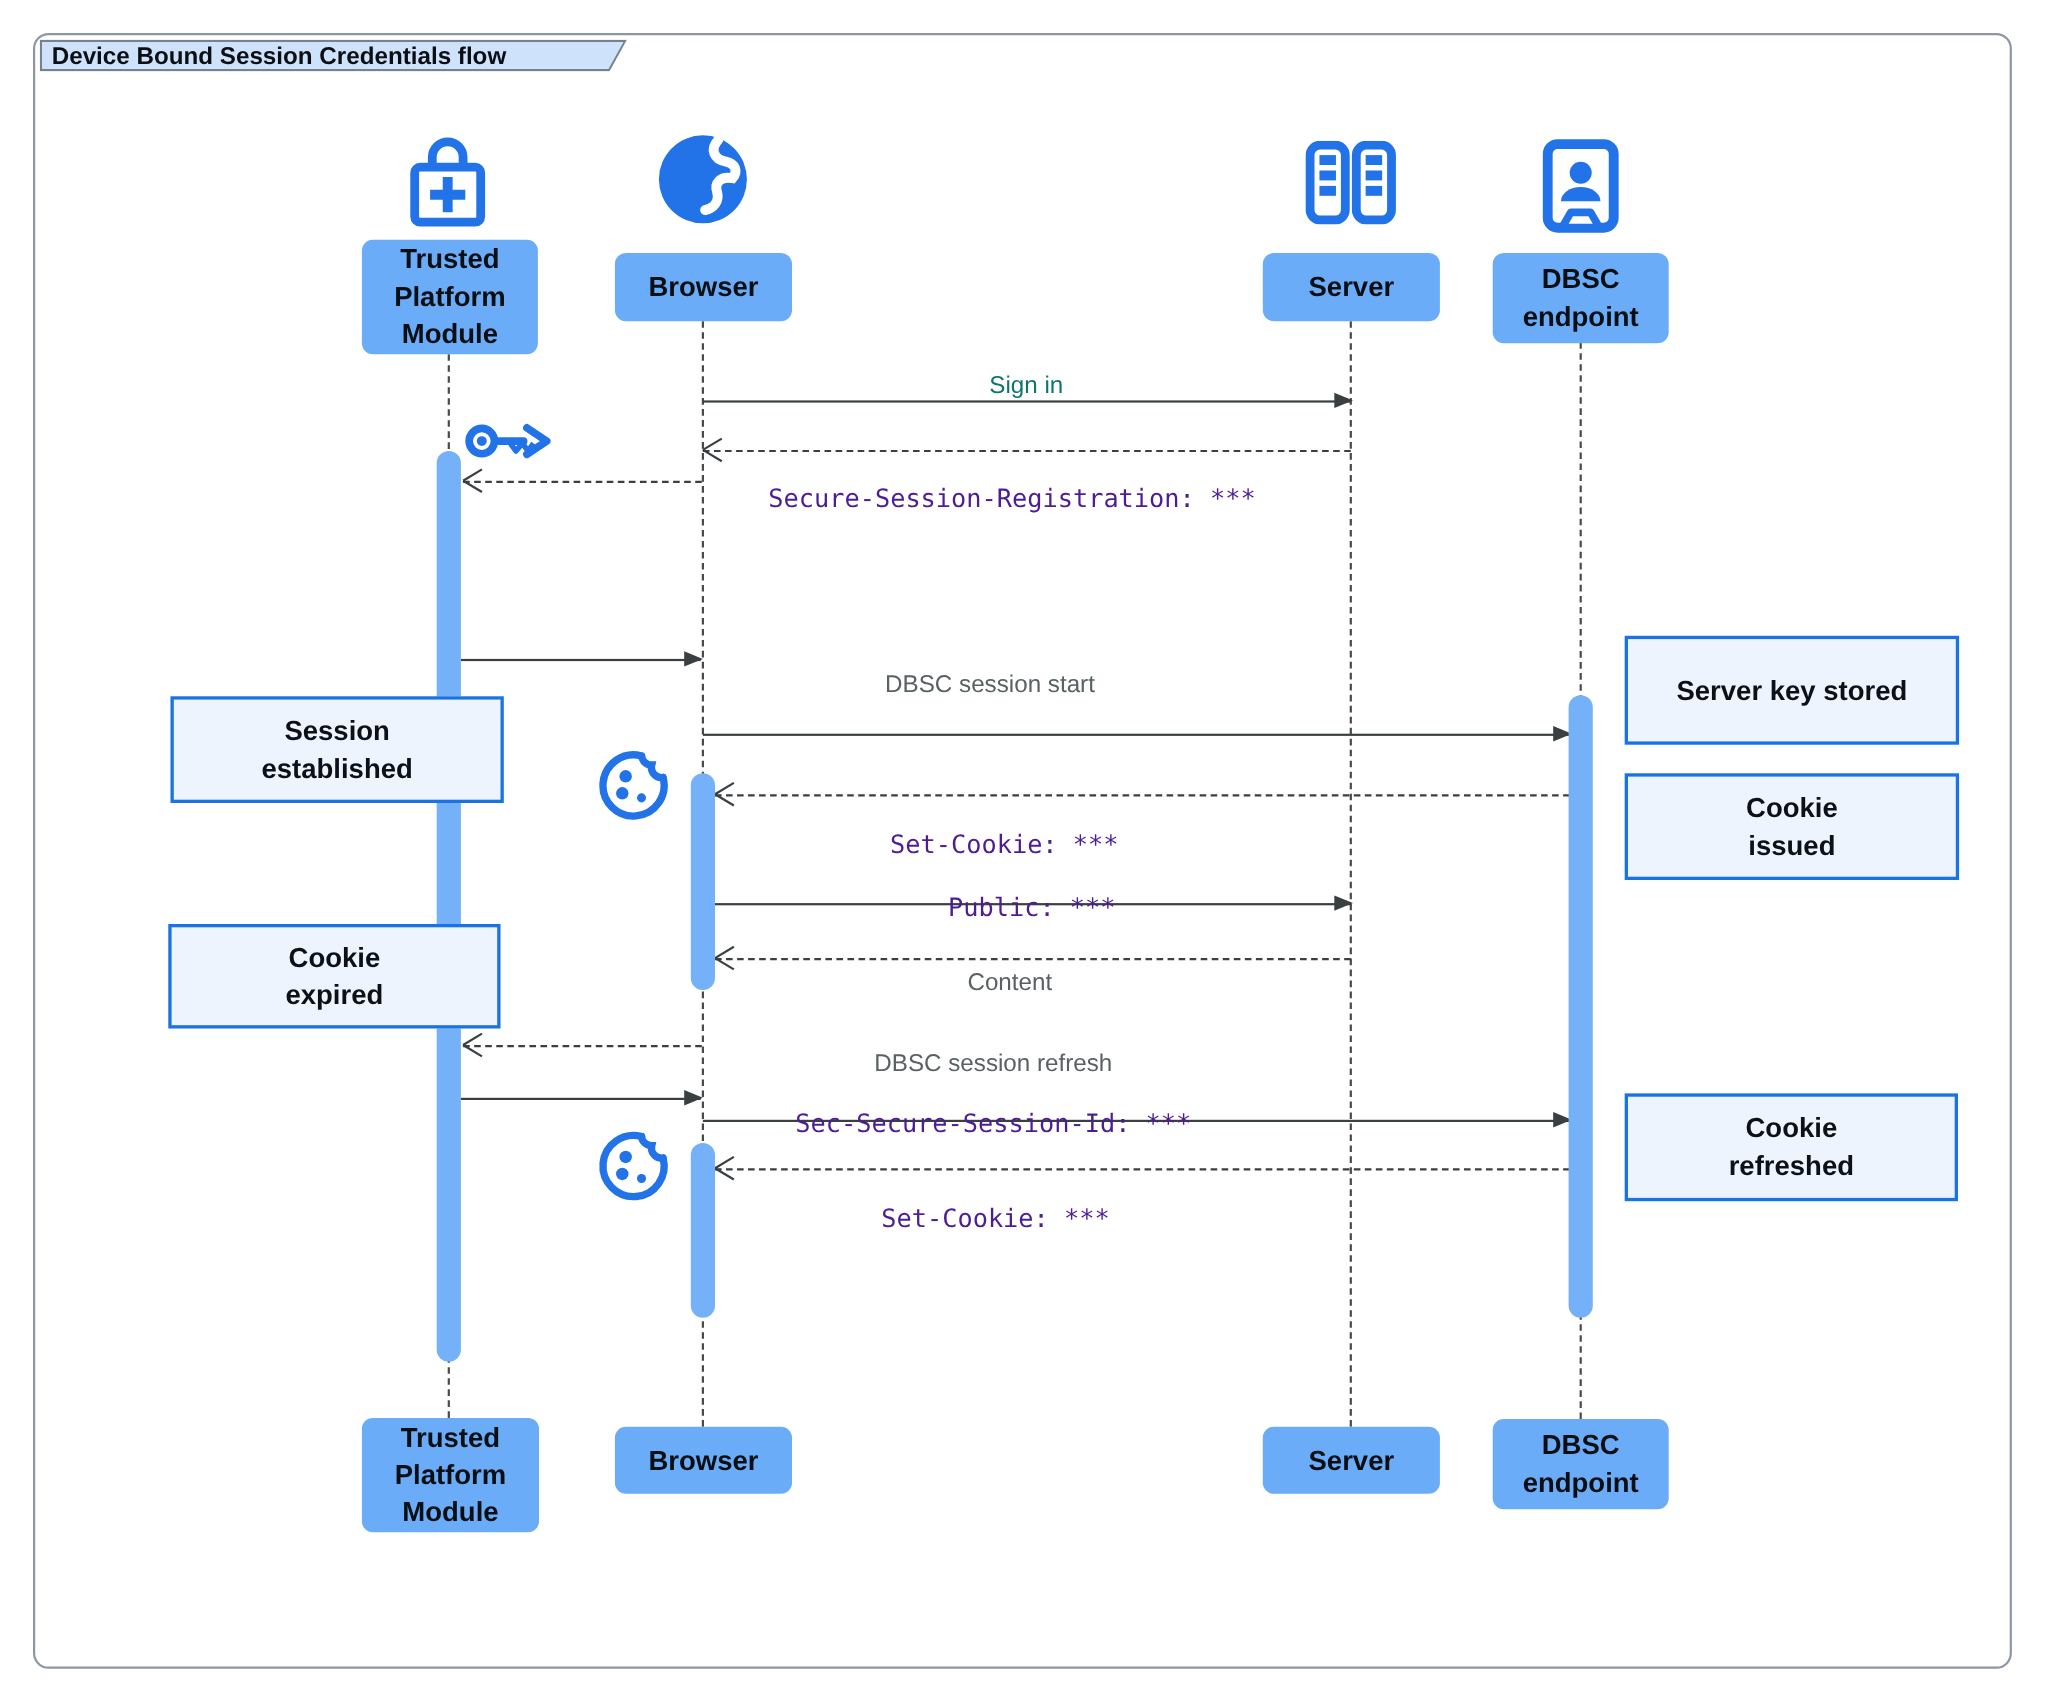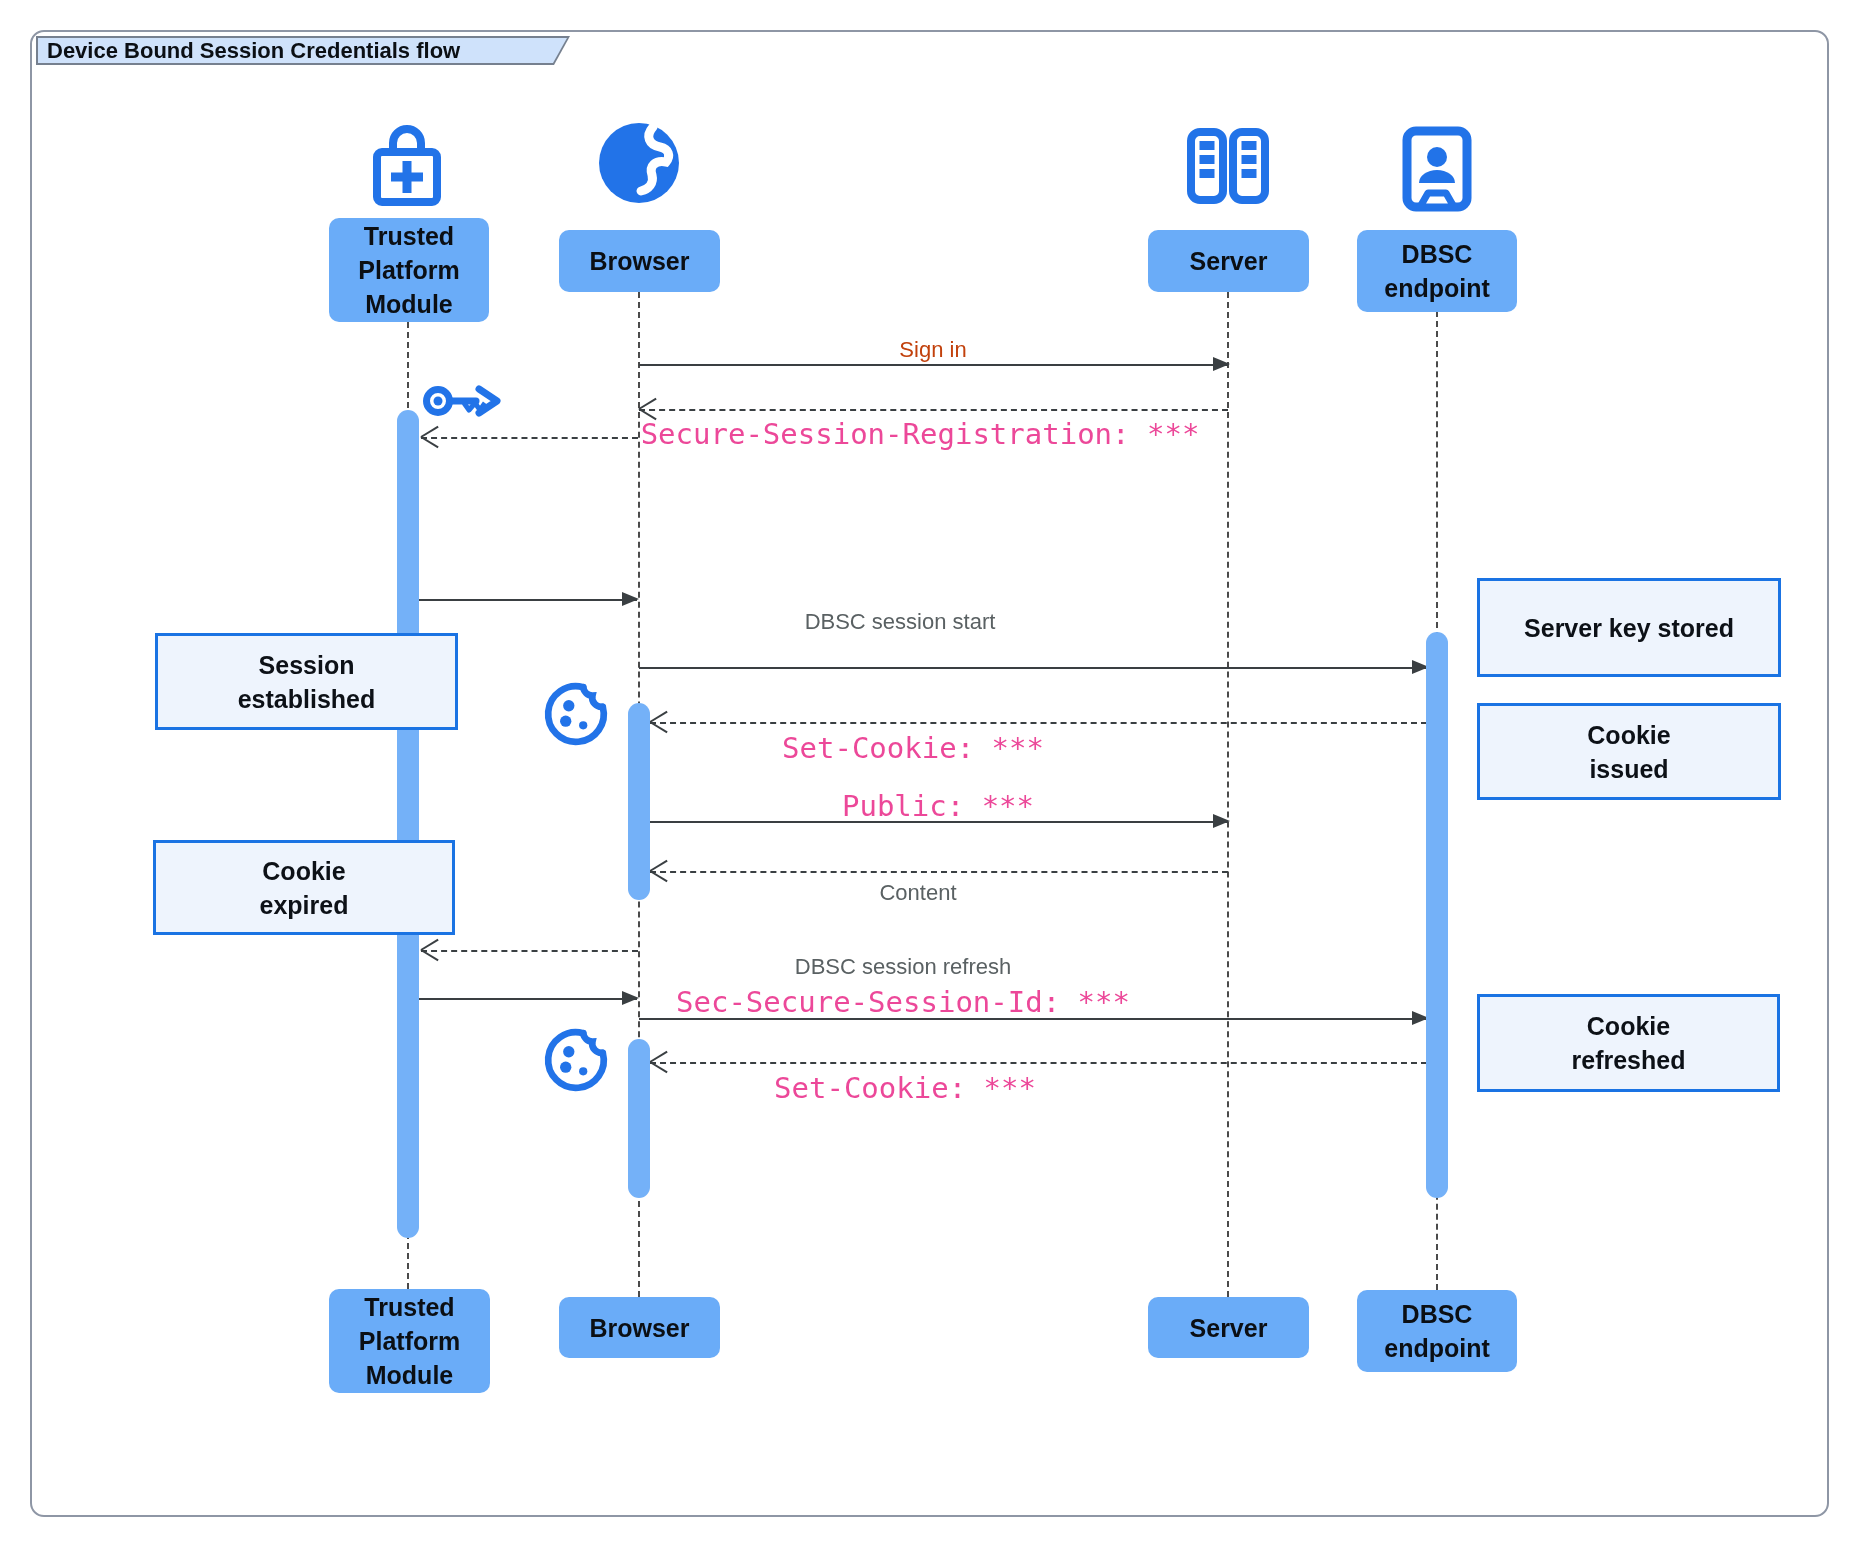--- a/index.html
+++ b/index.html
@@ -66,23 +66,23 @@
   #m5{left:639px;top:667px;width:788px;}
   #m6{left:650px;top:722px;width:777px;}
   #m7{left:650px;top:821px;width:578px;}
   #m8{left:650px;top:871px;width:578px;}
   #m9{left:421px;top:950px;width:217px;}
   #m10{left:419px;top:998px;width:218px;}
   #m11{left:639px;top:1018px;width:788px;}
   #m12{left:650px;top:1062px;width:777px;}
   
   .mlabel{position:absolute;transform:translateX(-50%);white-space:nowrap;
-          font-size:22px;color:#c2410c;z-index:2;}
+          font-size:22px;color:#0f766e;z-index:2;}
   .mlabel.gray{color:#5a6163;}
-  .mlabel.mono{font-family:"DejaVu Sans Mono",monospace;font-size:29px;color:#ec4899;}
+  .mlabel.mono{font-family:"DejaVu Sans Mono",monospace;font-size:23px;color:#4c1d95;margin-top:24px;}
   #lb-signin{left:933px;top:337px;}
   #lb-ssr{left:920px;top:417px;}
   #lb-start{left:900px;top:609px;}
   #lb-setc1{left:913px;top:731px;}
   #lb-cookie{left:938px;top:789px;}
   #lb-content{left:918px;top:880px;}
   #lb-refresh{left:903px;top:954px;}
   #lb-sessid{left:903px;top:985px;}
   #lb-setc2{left:905px;top:1071px;}
   

